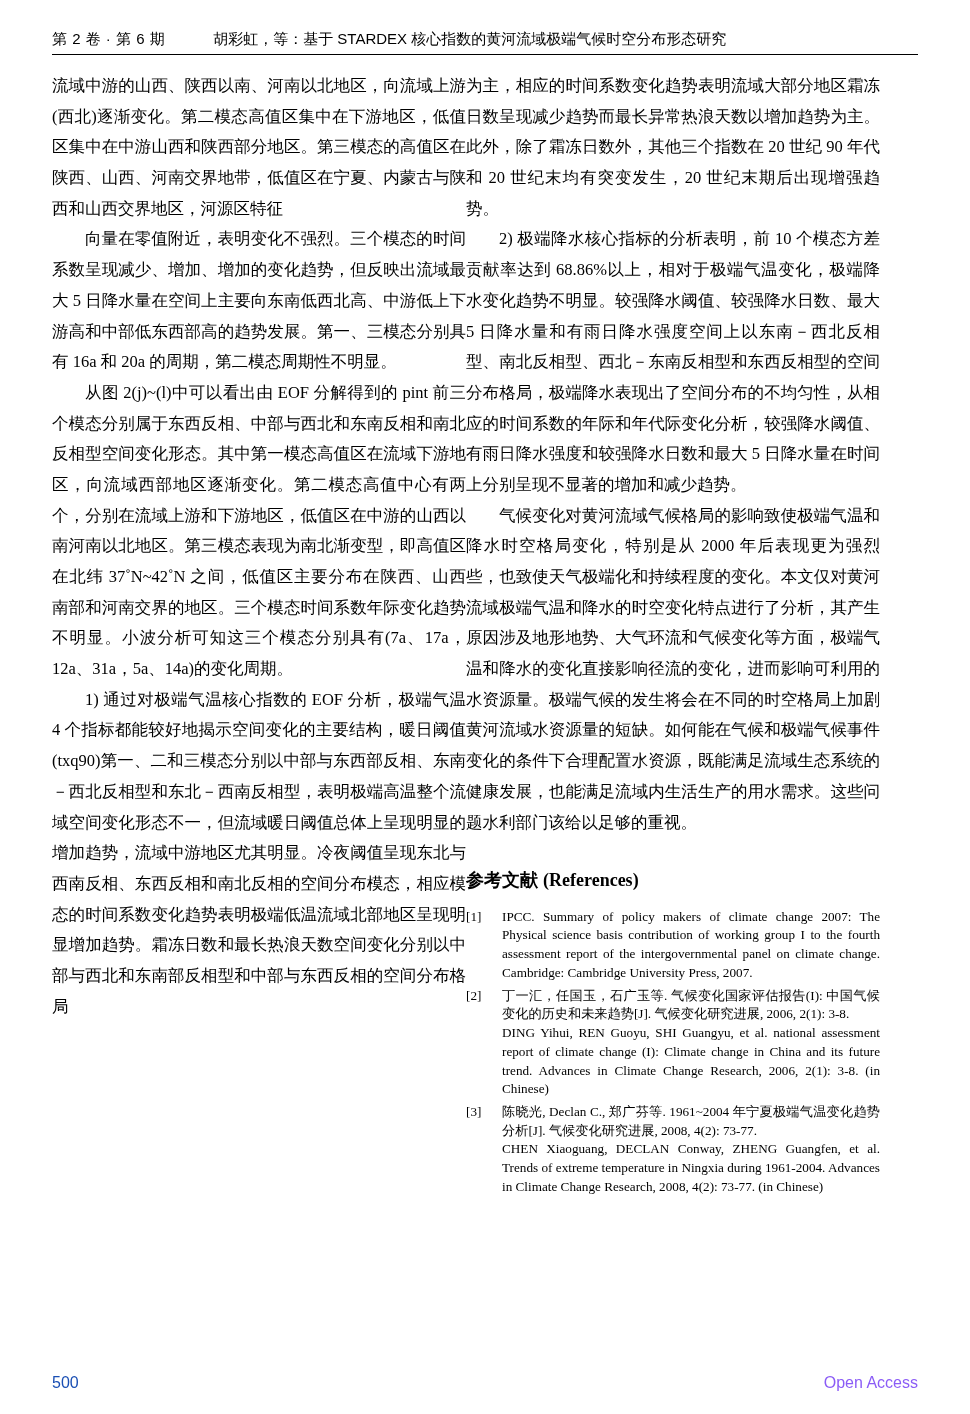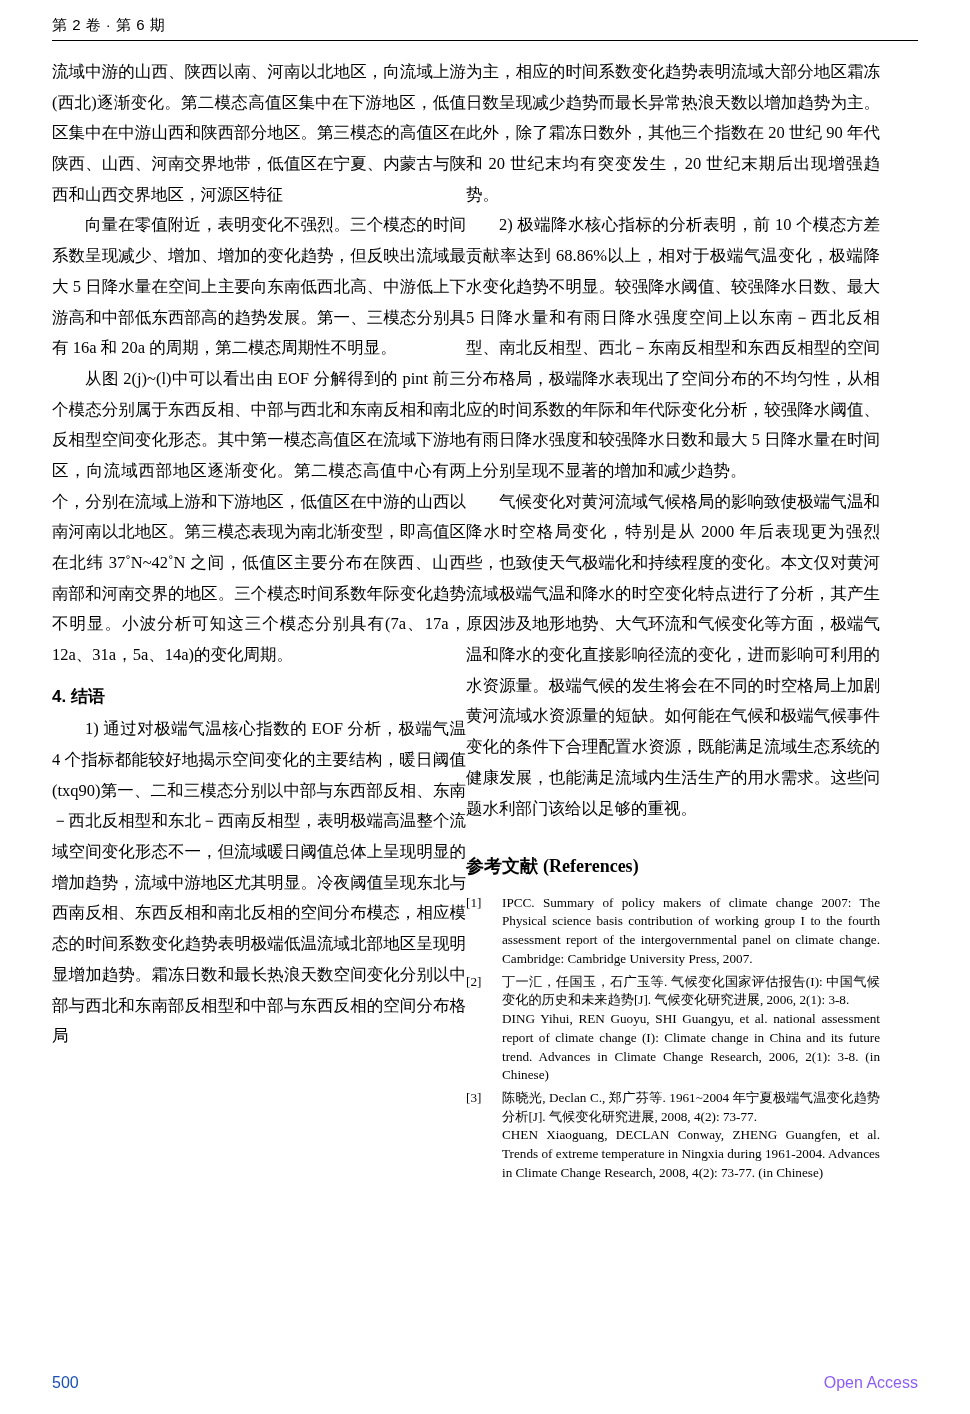--- a/index.html
+++ b/index.html
@@ -21,21 +21,21 @@
     height: 1414px;
     box-sizing: border-box;
     padding: 0 52px;
   }
   
   .runhead {
     position: relative;
     display: flex;
     align-items: baseline;
     font-size: 15.5px;
-    padding-top: 16px;
+    padding-top: 30px;
     padding-bottom: 5px;
     white-space: nowrap;
   }
   .runhead .issue {
     font-family: "Liberation Sans", sans-serif;
     font-size: 15px;
     letter-spacing: 0.5px;
   }
   .runhead .rh-title {
     font-family: "Liberation Sans", sans-serif;
@@ -125,31 +125,31 @@
     color: #8b5cf6;
   }
 </style>
 </head>
 <body>
 
 <div class="page">
 
   <div class="runhead">
     <span class="issue">第 2 卷 · 第 6 期</span>
+    <span class="rh-title">胡彩虹，等：基于 STARDEX 核心指数的黄河流域极端气候时空分布形态研究</span>
   </div>
   <div class="header-rule"></div>
 
   <div class="columns">
 
     <div class="col">
       <p>流域中游的山西、陕西以南、河南以北地区，向流域上游(西北)逐渐变化。第二模态高值区集中在下游地区，低值区集中在中游山西和陕西部分地区。第三模态的高值区在陕西、山西、河南交界地带，低值区在宁夏、内蒙古与陕西和山西交界地区，河源区特征</p>
       <p class="ind">向量在零值附近，表明变化不强烈。三个模态的时间系数呈现减少、增加、增加的变化趋势，但反映出流域最大 5 日降水量在空间上主要向东南低西北高、中游低上下游高和中部低东西部高的趋势发展。第一、三模态分别具有 16a 和 20a 的周期，第二模态周期性不明显。</p>
       <p class="ind">从图 2(j)~(l)中可以看出由 EOF 分解得到的 pint 前三个模态分别属于东西反相、中部与西北和东南反相和南北反相型空间变化形态。其中第一模态高值区在流域下游地区，向流域西部地区逐渐变化。第二模态高值中心有两个，分别在流域上游和下游地区，低值区在中游的山西以南河南以北地区。第三模态表现为南北渐变型，即高值区在北纬 37˚N~42˚N 之间，低值区主要分布在陕西、山西南部和河南交界的地区。三个模态时间系数年际变化趋势不明显。小波分析可知这三个模态分别具有(7a、17a，12a、31a，5a、14a)的变化周期。</p>
 
-      <div class="sec-head">4. 结语</div>
 
       <p class="ind">1) 通过对极端气温核心指数的 EOF 分析，极端气温 4 个指标都能较好地揭示空间变化的主要结构，暖日阈值(txq90)第一、二和三模态分别以中部与东西部反相、东南－西北反相型和东北－西南反相型，表明极端高温整个流域空间变化形态不一，但流域暖日阈值总体上呈现明显的增加趋势，流域中游地区尤其明显。冷夜阈值呈现东北与西南反相、东西反相和南北反相的空间分布模态，相应模态的时间系数变化趋势表明极端低温流域北部地区呈现明显增加趋势。霜冻日数和最长热浪天数空间变化分别以中部与西北和东南部反相型和中部与东西反相的空间分布格局</p>
     </div>
 
     <div class="col">
       <p>为主，相应的时间系数变化趋势表明流域大部分地区霜冻日数呈现减少趋势而最长异常热浪天数以增加趋势为主。此外，除了霜冻日数外，其他三个指数在 20 世纪 90 年代和 20 世纪末均有突变发生，20 世纪末期后出现增强趋势。</p>
       <p class="ind">2) 极端降水核心指标的分析表明，前 10 个模态方差贡献率达到 68.86%以上，相对于极端气温变化，极端降水变化趋势不明显。较强降水阈值、较强降水日数、最大 5 日降水量和有雨日降水强度空间上以东南－西北反相型、南北反相型、西北－东南反相型和东西反相型的空间分布格局，极端降水表现出了空间分布的不均匀性，从相应的时间系数的年际和年代际变化分析，较强降水阈值、有雨日降水强度和较强降水日数和最大 5 日降水量在时间上分别呈现不显著的增加和减少趋势。</p>
       <p class="ind">气候变化对黄河流域气候格局的影响致使极端气温和降水时空格局变化，特别是从 2000 年后表现更为强烈些，也致使天气极端化和持续程度的变化。本文仅对黄河流域极端气温和降水的时空变化特点进行了分析，其产生原因涉及地形地势、大气环流和气候变化等方面，极端气温和降水的变化直接影响径流的变化，进而影响可利用的水资源量。极端气候的发生将会在不同的时空格局上加剧黄河流域水资源量的短缺。如何能在气候和极端气候事件变化的条件下合理配置水资源，既能满足流域生态系统的健康发展，也能满足流域内生活生产的用水需求。这些问题水利部门该给以足够的重视。</p>
 
       <div class="ref-head">

